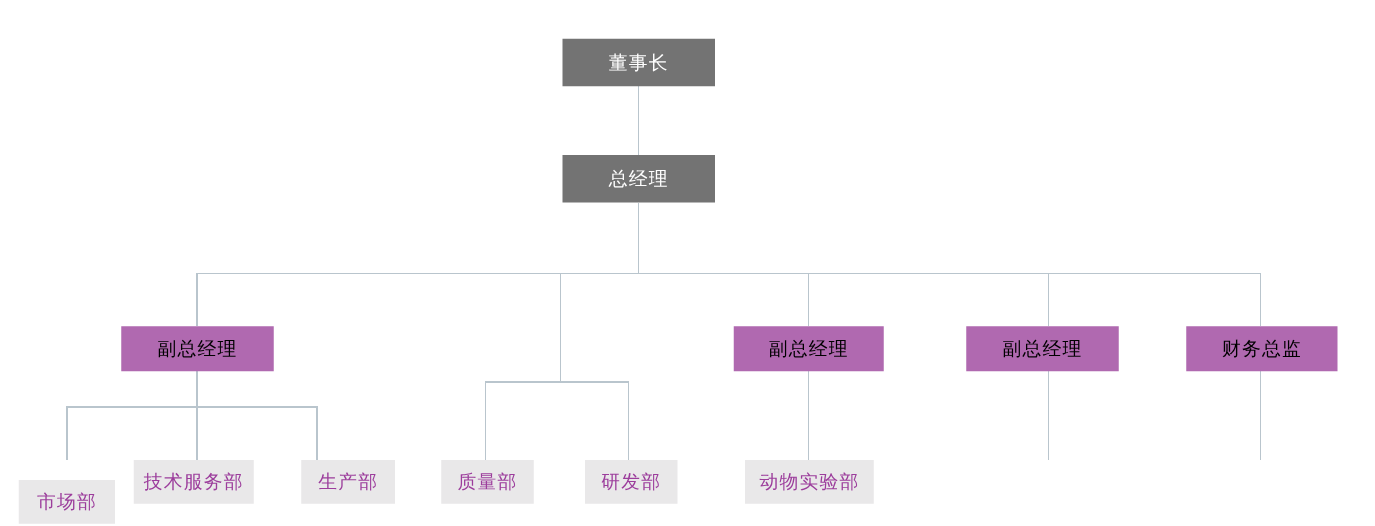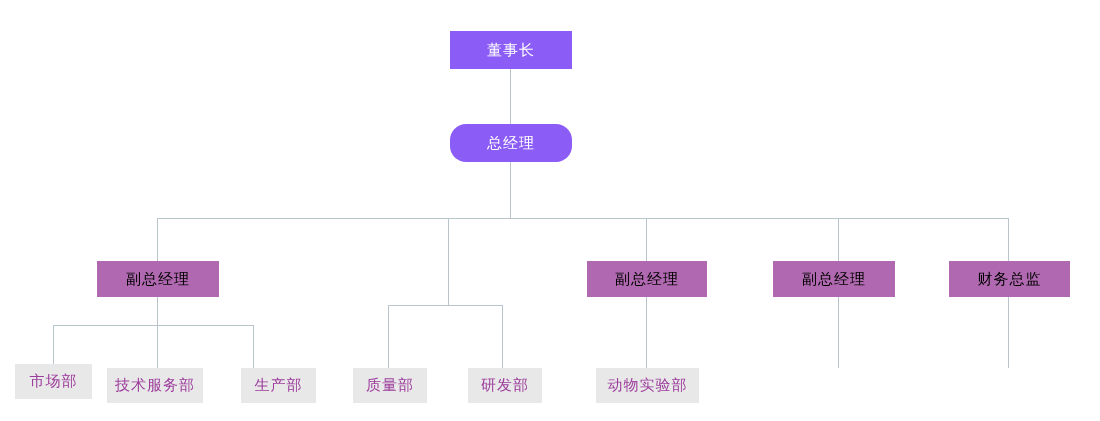--- a/index.html
+++ b/index.html
@@ -26,21 +26,21 @@
     position: absolute;
     display: flex;
     align-items: center;
     justify-content: center;
     font-size: 15px;
     letter-spacing: 1px;
     box-sizing: border-box;
     white-space: nowrap;
   }
   .node.executive {
-    background: #8b5cf6;
+    background: #737373;
     color: #ffffff;
   }
   .node.manager {
     background: #b069b0;
     color: #000000;
   }
   .node.department {
     background: #e9e8e9;
     color: #9c3d9c;
   }
@@ -75,31 +75,31 @@
       <line x1="502.5" y1="305" x2="502.5" y2="368"></line>
 
       <line x1="646.5" y1="297" x2="646.5" y2="368"></line>
       <line x1="838.5" y1="297" x2="838.5" y2="368"></line>
       <line x1="1008.5" y1="297" x2="1008.5" y2="368"></line>
     </g>
   </svg>
 
   <div class="node executive" style="left:450px; top:31px; width:122px; height:38px;">董事长</div>
 
-  <div class="node executive" style="left:450px; top:124px; width:122px; height:38px;border-radius:16px;">总经理</div>
+  <div class="node executive" style="left:450px; top:124px; width:122px; height:38px;">总经理</div>
 
   <div class="node manager" style="left:97px; top:261px; width:122px; height:36px;">副总经理</div>
 
   <div class="node manager" style="left:587px; top:261px; width:120px; height:36px;">副总经理</div>
 
   <div class="node manager" style="left:773px; top:261px; width:122px; height:36px;">副总经理</div>
 
   <div class="node manager" style="left:949px; top:261px; width:121px; height:36px;">财务总监</div>
 
-  <div class="node department" style="left:15px; top:364px; width:77px; height:35px;text-align:center;">市场部</div>
+  <div class="node department" style="left:15px; top:384px; width:77px; height:35px;text-align:center;">市场部</div>
 
   <div class="node department" style="left:107px; top:368px; width:96px; height:35px;">技术服务部</div>
 
   <div class="node department" style="left:222px; top:368px; width:75px; height:35px;margin-left:19px;">生产部</div>
 
   <div class="node department" style="left:353px; top:368px; width:74px; height:35px;">质量部</div>
 
   <div class="node department" style="left:468px; top:368px; width:74px; height:35px;">研发部</div>
 
   <div class="node department" style="left:596px; top:368px; width:103px; height:35px;">动物实验部</div>

